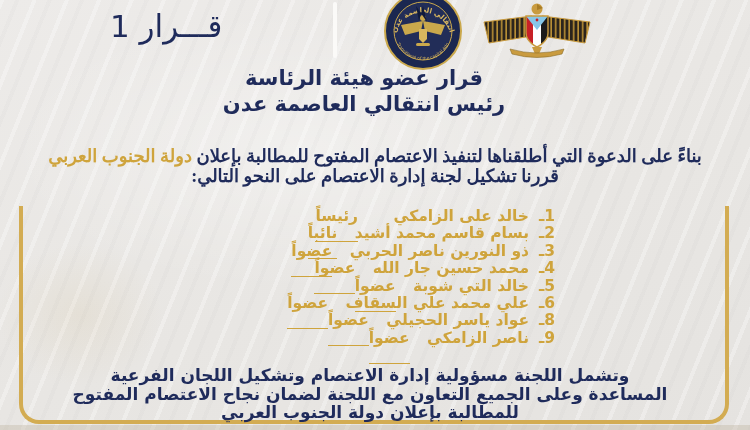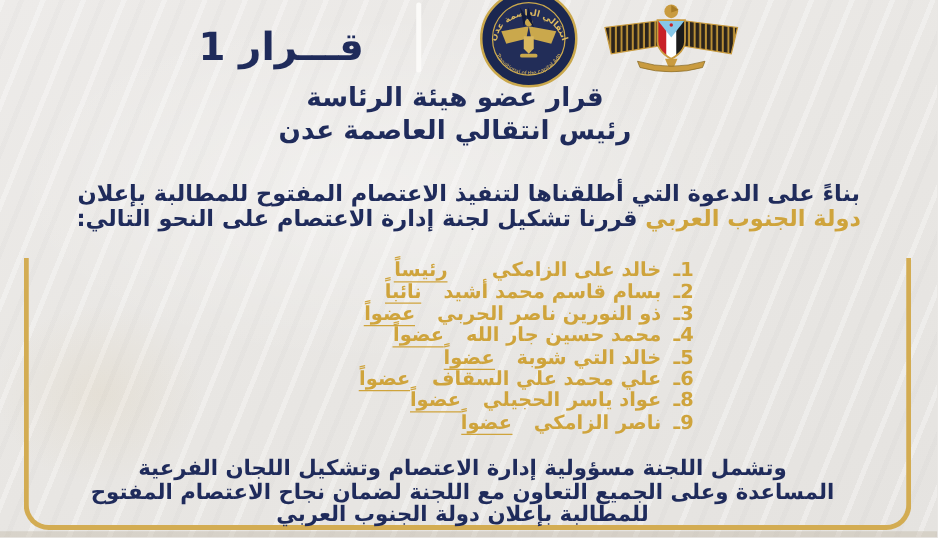--- a/index.html
+++ b/index.html
@@ -29,44 +29,44 @@
     position:absolute;left:-30px;top:220px;width:220px;height:190px;pointer-events:none;
     background:radial-gradient(closest-side,rgba(190,160,95,0.10),rgba(190,160,95,0) 75%);
   }
   .bottom-strip{
     position:absolute;left:0;bottom:0;width:750px;height:5px;
     background:rgba(175,163,138,0.28);
   }
 
   
   .decision-no{
-    position:absolute;left:110px;top:20px;width:230px;
-    direction:rtl;text-align:center;
-    font-size:31px;font-weight:bold;color:var(--navy);
+    position:absolute;left:110px;top:8px;width:230px;
+    direction:rtl;text-align:left;
+    font-size:31px;font-weight:normal;color:var(--navy);
     letter-spacing:1px;
   }
   .header-divider{
     position:absolute;left:333px;top:2px;width:4px;height:56px;
     background:#fbfaf8;border-radius:2px;
   }
   .seal-svg{position:absolute;left:383px;top:-9px;width:80px;height:80px;}
   .eagle-svg{position:absolute;left:480px;top:1px;width:114px;height:57px;}
 
   
   .title{
     position:absolute;left:0;top:65px;width:728px;
     direction:rtl;text-align:center;
     color:var(--navy);font-weight:bold;font-size:21px;line-height:26px;
   }
 
   
   .intro{
     position:absolute;left:45px;top:146px;width:660px;
     direction:rtl;text-align:center;
-    color:var(--navy);font-weight:bold;font-size:18px;line-height:20px;
+    color:var(--navy);font-weight:bold;font-size:18px;line-height:20px;font-family:Liberation Serif, serif;
   }
   .intro .hl{color:var(--gold);}
 
   
   .frame{
     position:absolute;left:19px;top:206px;width:710px;height:218px;
     border-left:4px solid var(--frame-gold);
     border-right:4px solid var(--frame-gold);
     border-bottom:4px solid var(--frame-gold);
     border-radius:0 0 20px 20px;
@@ -75,21 +75,21 @@
 
   
   .members{
     position:absolute;top:208px;right:195px;
     direction:rtl;text-align:right;
     color:var(--gold);font-weight:bold;font-size:15.5px;line-height:17.4px;
   }
   .member-row{white-space:nowrap;}
   .m-num{display:inline-block;min-width:26px;}
   .m-name{margin-left:12px;text-align:right;}
-  .m-role{border-bottom:1.5px solid currentColor;padding-bottom:0;}
+  .m-role{border-bottom:1.5px solid currentColor;padding-bottom:16px;}
   .member-row:nth-child(1) .m-name{margin-left:30px;}
 
   
   .footer-par{
     position:absolute;left:70px;top:366px;width:600px;
     direction:rtl;text-align:center;
     color:var(--navy);font-weight:bold;font-size:17px;line-height:18.5px;
   }
 </style>
 </head>

